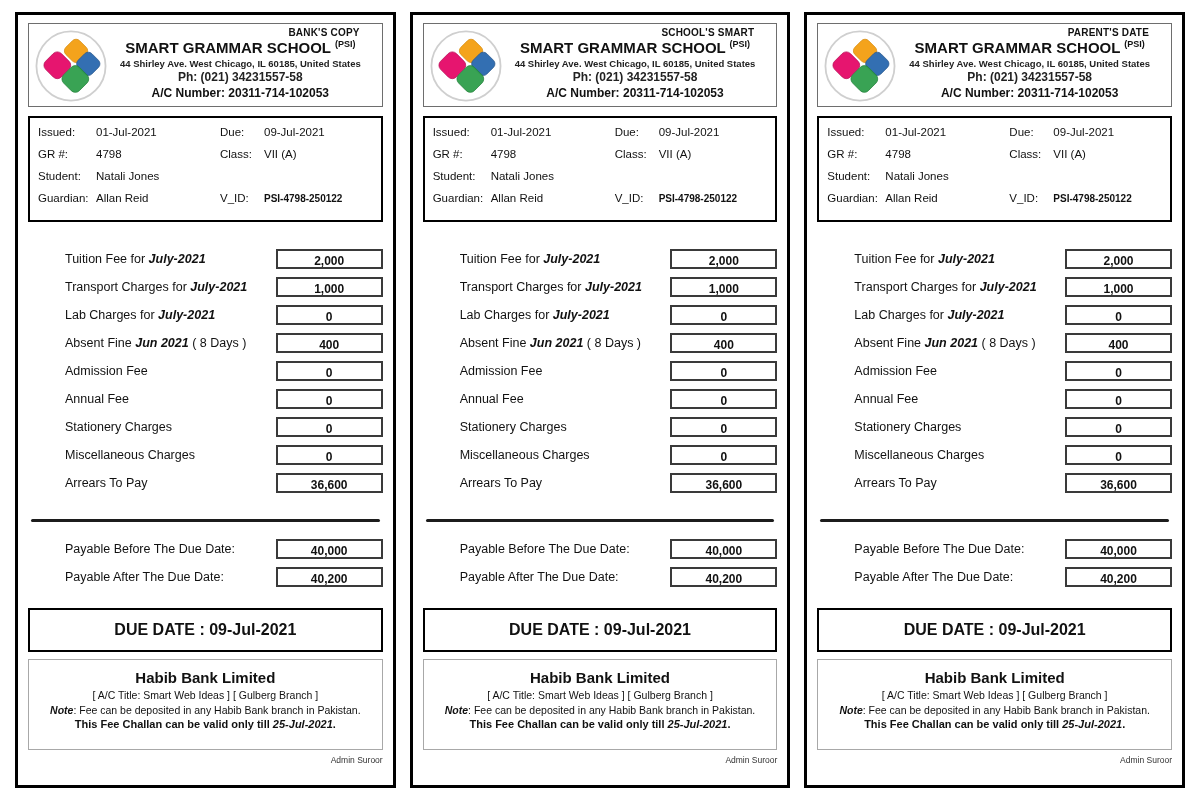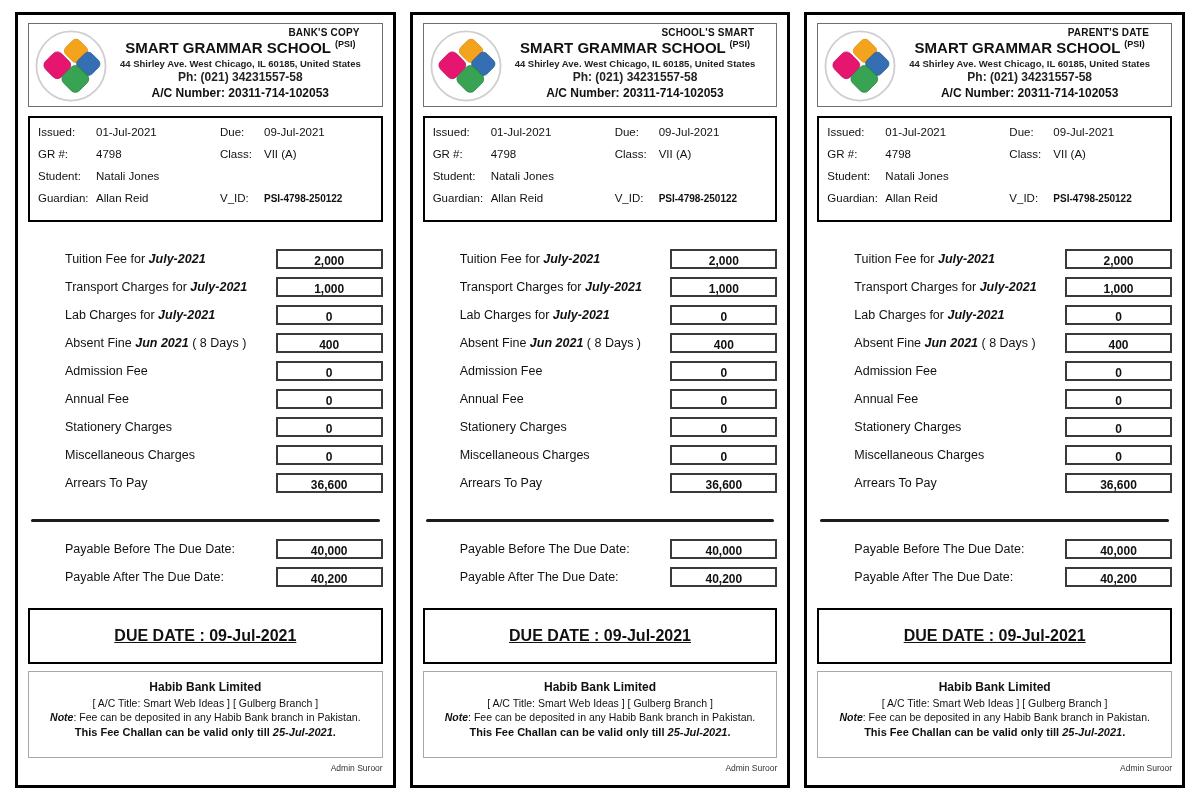--- a/index.html
+++ b/index.html
@@ -97,41 +97,40 @@
   .divider {
     height: 3px;
     background: #1c1c1c;
     border-radius: 2px;
     margin: 18px 3px 17px 3px;
     flex: none;
   }
   
   .due-banner {
     border: 2px solid #000;
-    height: 56px;
+    height: 44px;
     margin-top: 13px;
     display: flex;
     align-items: center;
     justify-content: center;
     font-size: 16px;
     font-weight: bold;
     flex: none;
-    text-decoration: underline;
   }
   
   .notes-box {
     border: 1px solid #a8a8a8;
     margin-top: 7px;
     padding: 7px 6px 16px 6px;
     text-align: center;
     font-size: 10.5px;
     line-height: 1.4;
     flex: none;
   }
-  .bank-name { font-weight: bold; font-size: 12px; }
+  .bank-name { font-weight: bold; font-size: 15px; }
   .note-em { font-weight: bold; font-style: italic; }
   .valid-line { font-weight: bold; font-size: 11px; }
   .admin-footer {
     text-align: right;
     font-size: 8.5px;
     color: #333;
     margin-top: 5px;
   }
 </style>
 </head>

